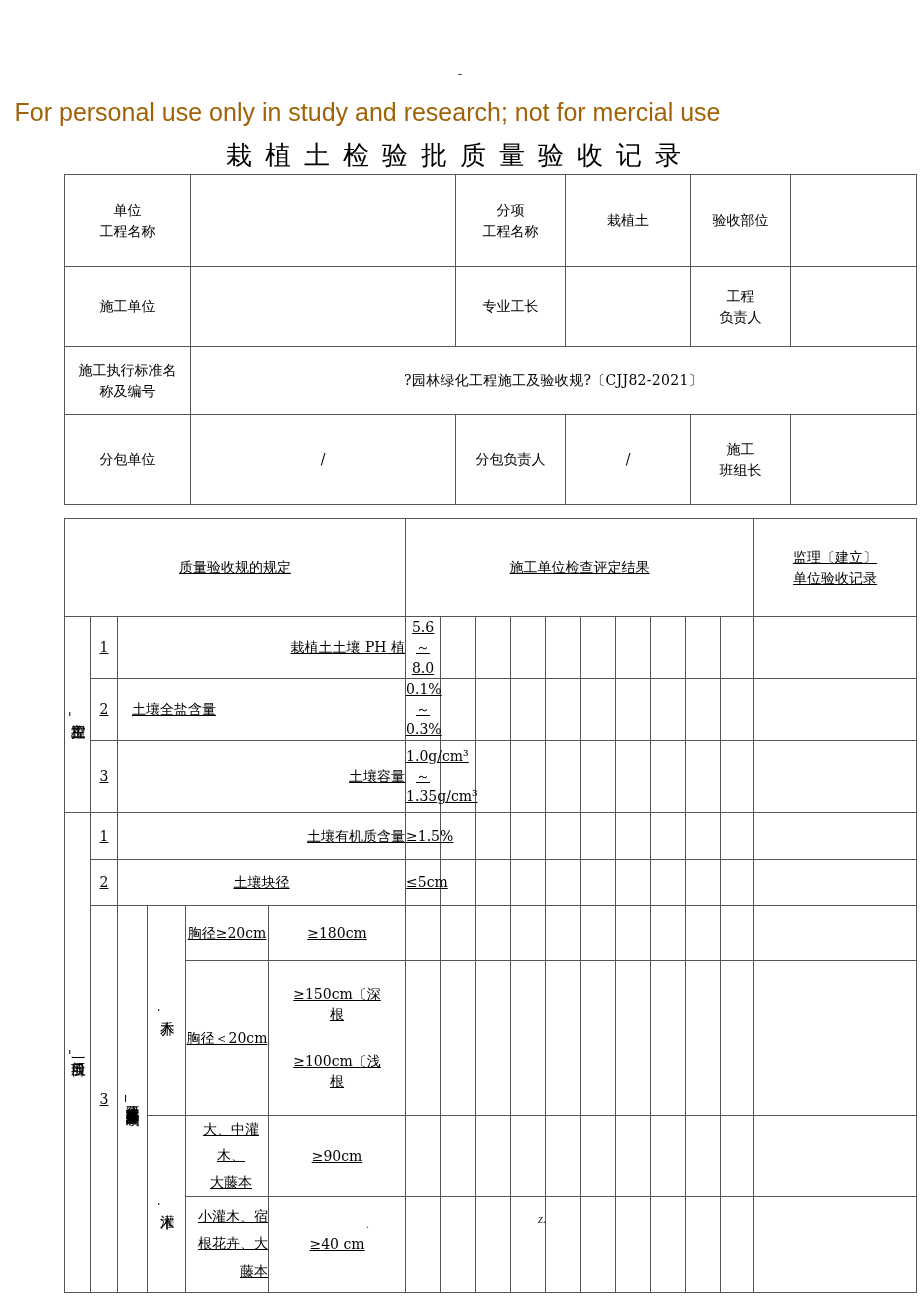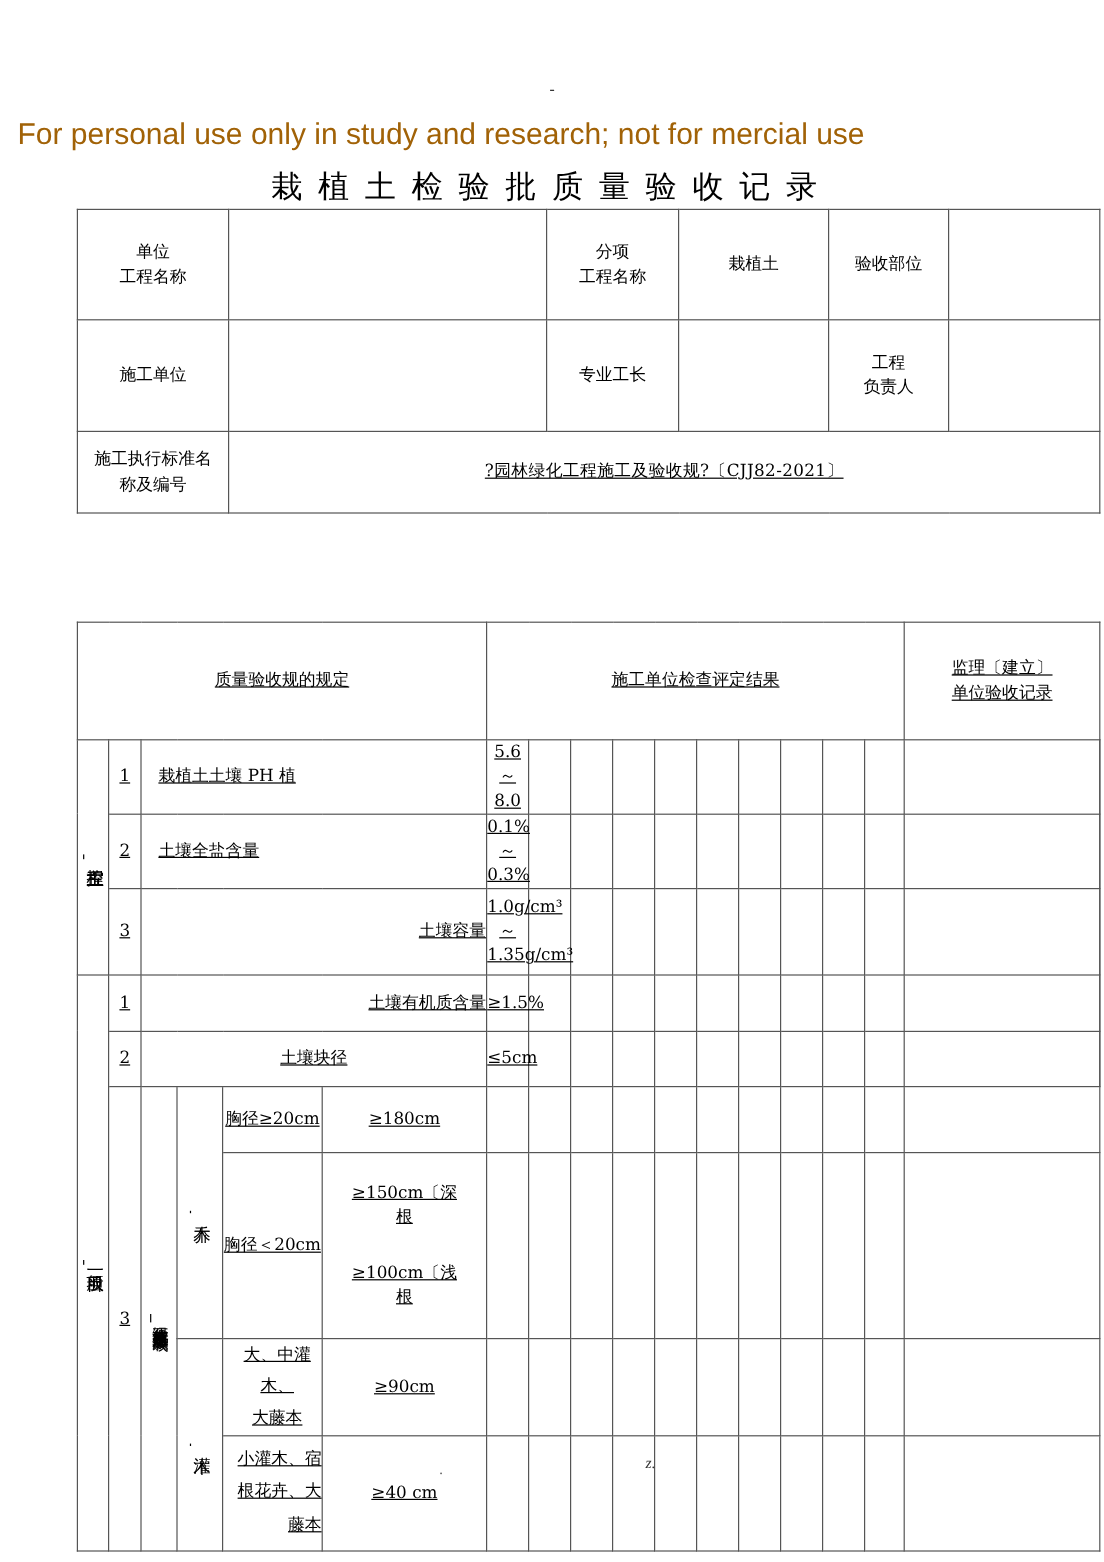--- a/index.html
+++ b/index.html
@@ -84,21 +84,21 @@
   }
   #table-main {
     left: 64px;
     top: 518px;
     width: 852px;
     text-decoration: underline;
   }
 
   .cell-label { font-size: 14.5px; }
   .cell-stack { line-height: 2.5; }
-  .std-text { font-size: 14.5px; letter-spacing: 0.3px; text-decoration: underline; }
+  .std-text { font-size: 14.5px; letter-spacing: 0.3px; }
 
   
   .vtext {
     font-size: 14.5px;
     line-height: 1.62;
     letter-spacing: 1px;
     writing-mode: vertical-rl;
     text-orientation: upright;
     display: inline-block;
     white-space: nowrap;
@@ -170,40 +170,51 @@
         <td></td>
         <td class="cell-label cell-stack">
           <div>分项</div>
           <div>工程名称</div>
         </td>
         <td class="cell-label">栽植土</td>
         <td class="cell-label">验收部位</td>
         <td></td>
       </tr>
 
-      <tr style="height:93px">
+      <tr style="height:80px">
         <td class="cell-label">施工单位</td>
         <td></td>
         <td class="cell-label">专业工长</td>
         <td></td>
         <td class="cell-label cell-stack">
           <div>工程</div>
           <div>负责人</div>
         </td>
         <td></td>
       </tr>
 
       <tr style="height:68px">
         <td class="cell-label two-line">
           <div>施工执行标准名</div>
           <div>称及编号</div>
         </td>
         <td colspan="5" class="std-text">?园林绿化工程施工及验收规?〔CJJ82-2021〕</td>
       </tr>
 
+      <tr style="height:90px">
+        <td class="cell-label">分包单位</td>
+        <td>/</td>
+        <td class="cell-label">分包负责人</td>
+        <td>/</td>
+        <td class="cell-label cell-stack">
+          <div>施工</div>
+          <div>班组长</div>
+        </td>
+        <td></td>
+      </tr>
     </tbody>
   </table>
 
   <table class="grid" id="table-main">
     <colgroup>
       <col style="width:26px">
       <col style="width:27px">
       <col style="width:30px">
       <col style="width:38px">
       <col style="width:83px">
@@ -231,21 +242,21 @@
         </td>
       </tr>
 
       <tr style="height:40px">
         <td rowspan="3">
           <div class="vtext-wrap">
               <span class="vtext">主控工程</span>
             </div>
         </td>
         <td class="num-cell">1</td>
-        <td colspan="4" class="idx-cell" style="text-align:left;padding-left:14px">栽植土土壤 PH 植</td>
+        <td colspan="4" class="idx-cell" style="text-align:right;padding-left:14px">栽植土土壤 PH 植</td>
         <td class="spec-cell">5.6～8.0</td>
         <td></td>
           <td></td>
         <td></td>
           <td></td>
         <td></td>
           <td></td>
         <td></td>
           <td></td>
         <td></td>

